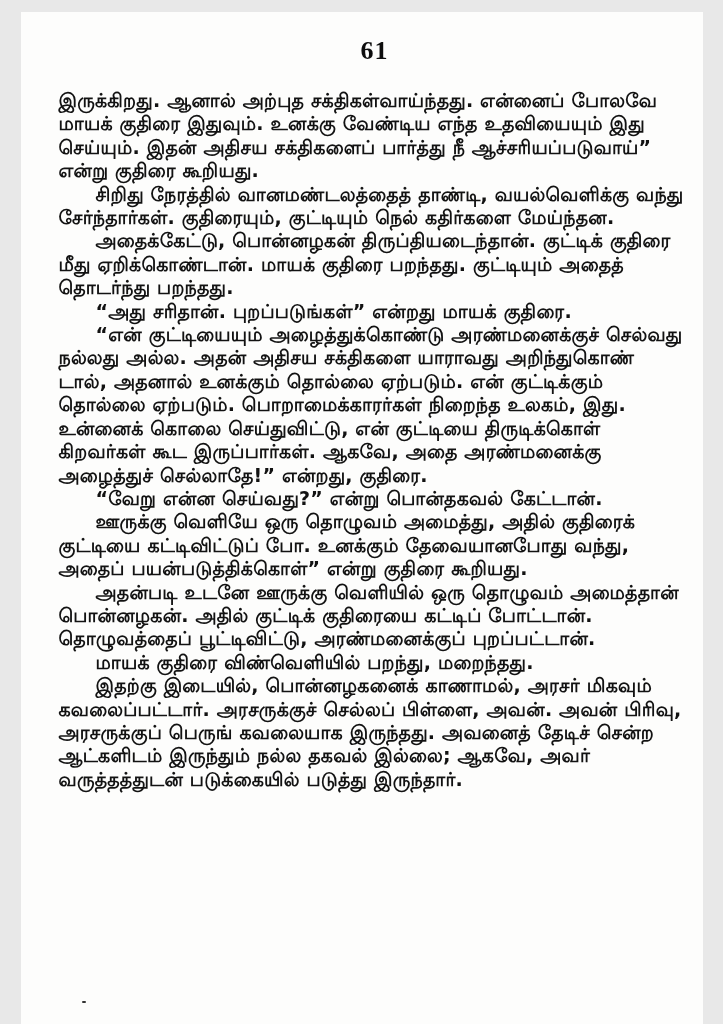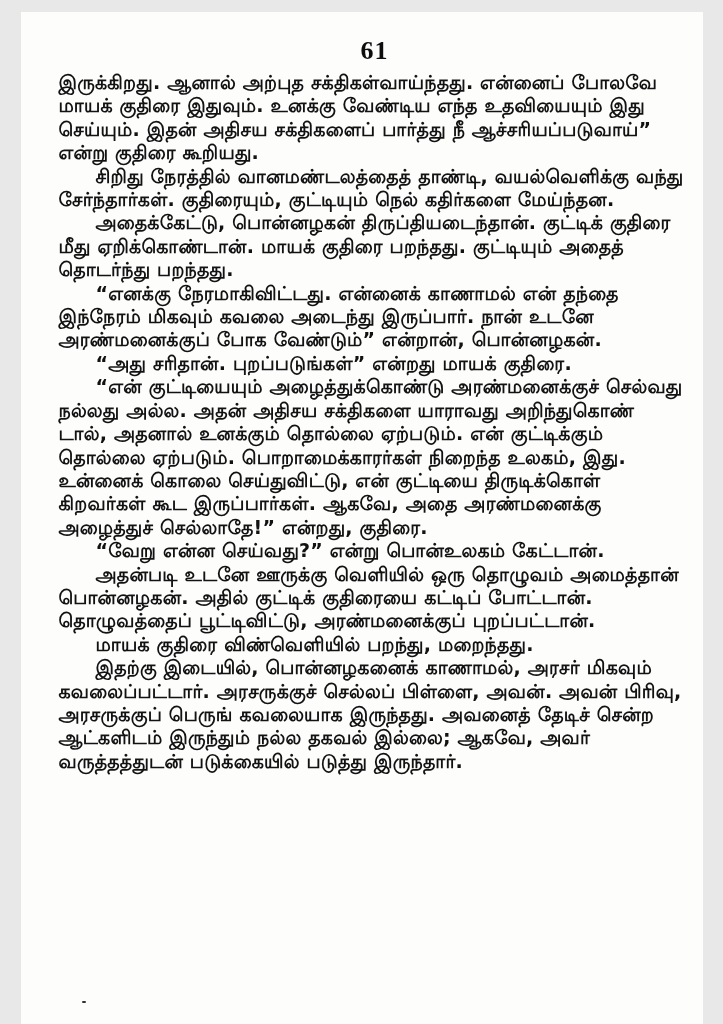--- a/index.html
+++ b/index.html
@@ -25,21 +25,21 @@
     width: 708px;
     text-align: center;
     font-family: "Liberation Serif", serif;
     font-size: 26px;
     font-weight: 700;
     letter-spacing: 1px;
     color: #0d0d0d;
   }
   .text-block {
     position: absolute;
-    top: 59px;
+    top: 77px;
     left: 38px;
     width: 654px;
   }
   .para {
     margin: 0;
     padding: 0;
     white-space: pre-line;
     text-align: justify;
     font-size: 19px;
     line-height: 23.4px;
@@ -70,32 +70,32 @@
   <div class="text-block">
     <p class="para first">இருக்கிறது. ஆனால் அற்புத சக்திகள்வாய்ந்தது. என்னைப் போலவே
 மாயக் குதிரை இதுவும். உனக்கு வேண்டிய எந்த உதவியையும் இது
 செய்யும். இதன் அதிசய சக்திகளைப் பார்த்து நீ ஆச்சரியப்படுவாய்”
 என்று குதிரை கூறியது.</p>
     <p class="para">சிறிது நேரத்தில் வானமண்டலத்தைத் தாண்டி, வயல்வெளிக்கு வந்து
 சேர்ந்தார்கள். குதிரையும், குட்டியும் நெல் கதிர்களை மேய்ந்தன.</p>
     <p class="para">அதைக்கேட்டு, பொன்னழகன் திருப்தியடைந்தான். குட்டிக் குதிரை
 மீது ஏறிக்கொண்டான். மாயக் குதிரை பறந்தது. குட்டியும் அதைத்
 தொடர்ந்து பறந்தது.</p>
-    <p class="para">“எனக்கு நேரமாகிவிட்டது. என்னைக் காணாமல் என் தந்தை
-இந்நேரம் மிகவும் கவலை அடைந்து இருப்பார். நான் உடனே
-அரண்மனைக்குப் போக வேண்டும்” என்றான், பொன்னழகன்.</p>
     <p class="para">“அது சரிதான். புறப்படுங்கள்” என்றது மாயக் குதிரை.</p>
     <p class="para">“என் குட்டியையும் அழைத்துக்கொண்டு அரண்மனைக்குச் செல்வது
 நல்லது அல்ல. அதன் அதிசய சக்திகளை யாராவது அறிந்துகொண்
 டால், அதனால் உனக்கும் தொல்லை ஏற்படும். என் குட்டிக்கும்
 தொல்லை ஏற்படும். பொறாமைக்காரர்கள் நிறைந்த உலகம், இது.
 உன்னைக் கொலை செய்துவிட்டு, என் குட்டியை திருடிக்கொள்
 கிறவர்கள் கூட இருப்பார்கள். ஆகவே, அதை அரண்மனைக்கு
 அழைத்துச் செல்லாதே!” என்றது, குதிரை.</p>
-    <p class="para">“வேறு என்ன செய்வது?” என்று பொன்உலகம் கேட்டான்.</p>
+    <p class="para">“வேறு என்ன செய்வது?” என்று பொன்தகவல் கேட்டான்.</p>
+    <p class="para">ஊருக்கு வெளியே ஒரு தொழுவம் அமைத்து, அதில் குதிரைக்
+குட்டியை கட்டிவிட்டுப் போ. உனக்கும் தேவையானபோது வந்து,
+அதைப் பயன்படுத்திக்கொள்” என்று குதிரை கூறியது.</p>
     <p class="para">அதன்படி உடனே ஊருக்கு வெளியில் ஒரு தொழுவம் அமைத்தான்
 பொன்னழகன். அதில் குட்டிக் குதிரையை கட்டிப் போட்டான்.
 தொழுவத்தைப் பூட்டிவிட்டு, அரண்மனைக்குப் புறப்பட்டான்.</p>
     <p class="para">மாயக் குதிரை விண்வெளியில் பறந்து, மறைந்தது.</p>
     <p class="para">இதற்கு இடையில், பொன்னழகனைக் காணாமல், அரசர் மிகவும்
 கவலைப்பட்டார். அரசருக்குச் செல்லப் பிள்ளை, அவன். அவன் பிரிவு,
 அரசருக்குப் பெருங் கவலையாக இருந்தது. அவனைத் தேடிச் சென்ற
 ஆட்களிடம் இருந்தும் நல்ல தகவல் இல்லை; ஆகவே, அவர்
 வருத்தத்துடன் படுக்கையில் படுத்து இருந்தார்.</p>
   </div>

